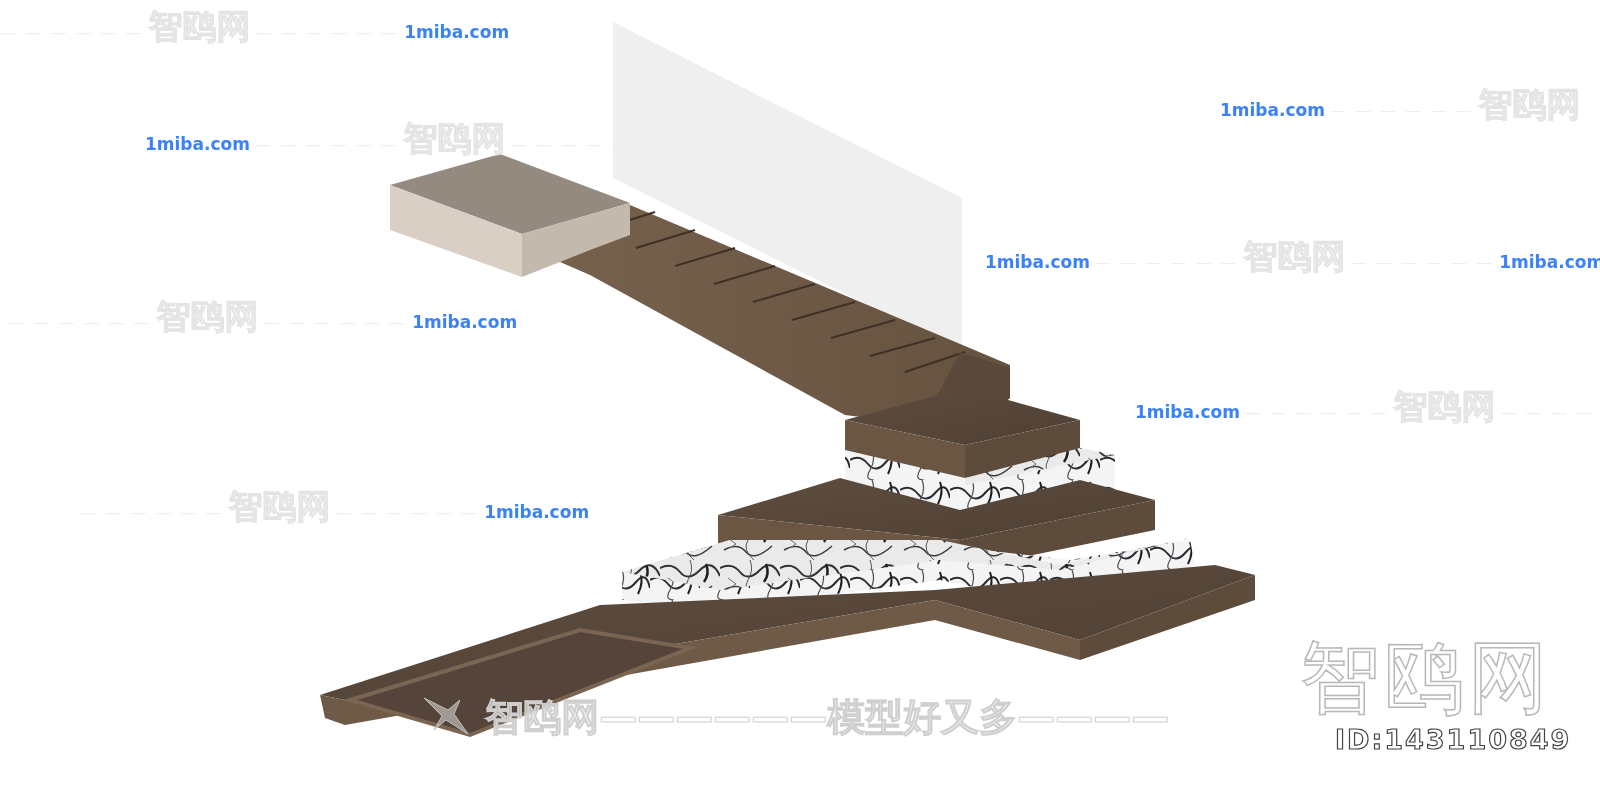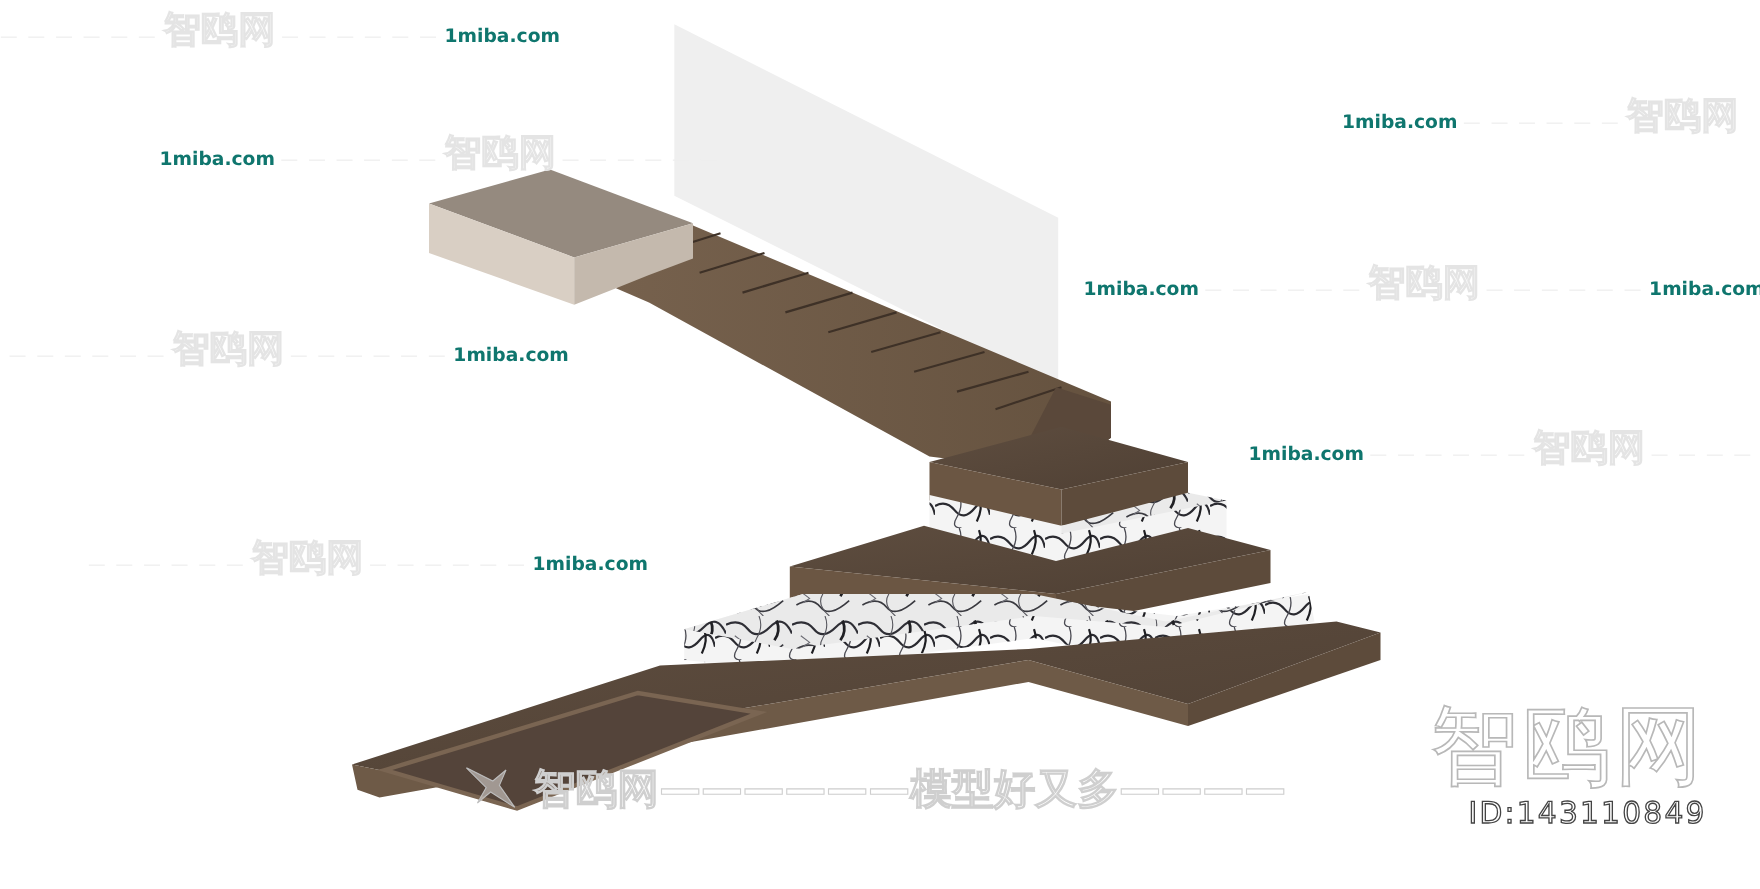--- a/index.html
+++ b/index.html
@@ -4,31 +4,31 @@
 <style>
   html, body { margin: 0; padding: 0; background: #ffffff; }
   body { width: 1600px; height: 808px; position: relative; overflow: hidden;
          font-family: "DejaVu Sans", sans-serif; }
   .scene { position: absolute; left: 0; top: 0; width: 1600px; height: 808px; }
   .wm { position: absolute; white-space: nowrap; color: #ececec;
         font-family: "DejaVu Sans", sans-serif; pointer-events: none; }
   .wm .dash { letter-spacing: 2px; color: #eeeeee; }
   .wm .cn { font-size: 34px; color: #ffffff;
             -webkit-text-stroke: 1px #e4e4e4; font-weight: bold; }
-  .wm .url { font-size: 17px; font-weight: bold; color: #0f766e; }
+  .wm .url { font-size: 17px; font-weight: bold; color: #3b82f6; }
   .wm-bottom { position: absolute; left: 420px; top: 690px; white-space: nowrap;
                font-size: 38px; color: rgba(255,255,255,0.35);
                -webkit-text-stroke: 1px #cfcfcf; font-weight: bold; text-align: right; }
   .wm-bottom .bird { display: inline-block; width: 52px; height: 48px; vertical-align: -8px; }
   .logo-big { position: absolute; left: 1300px; top: 625px; font-size: 80px;
               color: #ffffff; -webkit-text-stroke: 1.5px #b8b8b8; letter-spacing: 4px;
               font-family: "DejaVu Sans", sans-serif; }
   .id-label { position: absolute; left: 1335px; top: 724px; font-size: 27px;
               color: #ffffff; -webkit-text-stroke: 1.2px #444444; letter-spacing: 2px;
-              font-family: "DejaVu Sans", sans-serif; font-weight: normal; }
+              font-family: "DejaVu Sans", sans-serif; font-weight: bold; }
 </style>
 </head>
 <body>
 
 <svg class="scene" viewBox="0 0 1600 808" xmlns="http://www.w3.org/2000/svg">
   <defs>
     <pattern id="marble" width="60" height="40" patternUnits="userSpaceOnUse">
       <rect width="60" height="40" fill="#eaeaea"></rect>
       <path d="M0 8 Q12 2 20 12 T40 10 T60 16" stroke="#2f2f36" stroke-width="2" fill="none"></path>
       <path d="M4 30 Q18 22 26 32 T52 26" stroke="#3a3a40" stroke-width="1.5" fill="none"></path>

